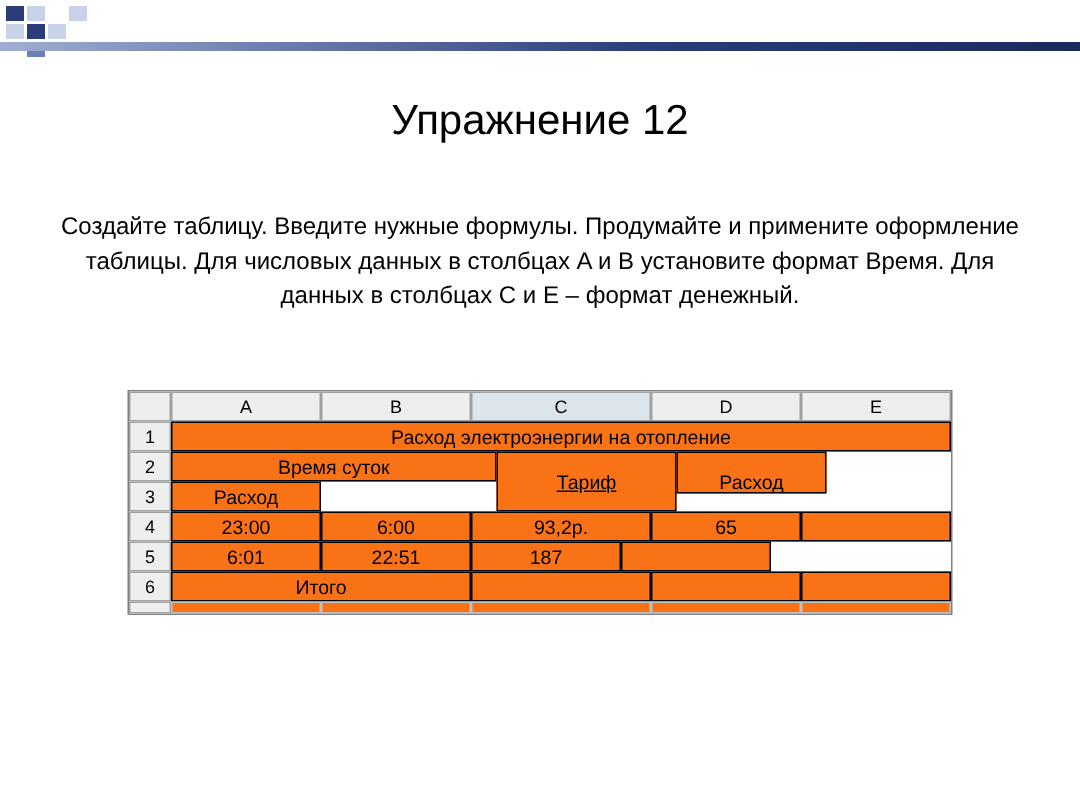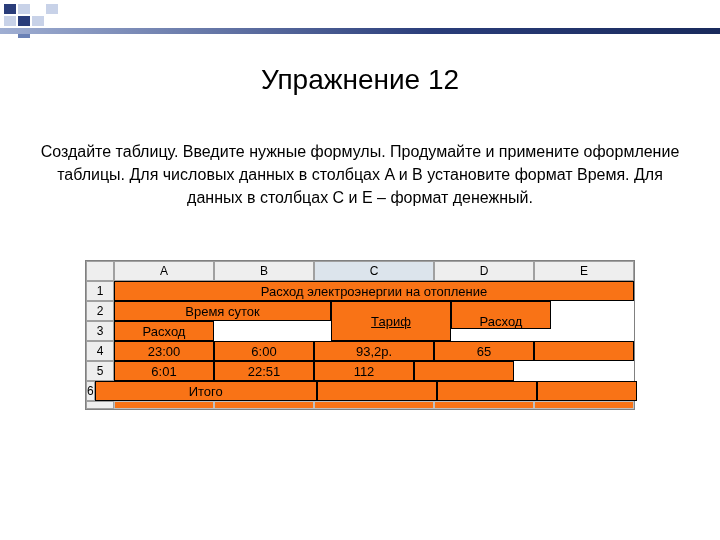--- a/index.html
+++ b/index.html
@@ -102,21 +102,21 @@
     width: 520px; flex: none;
     text-align: center;
     border: 1px solid #000;
   }
   .row2-time {
     width: 217px; flex: none;
     text-align: center;
     border: 1px solid #000;
   }
   .row6-itogo {
-    width: 222px; flex: none;
+    width: 200px; flex: none;
     text-align: center;
     border: 1px solid #000;
   }
   .data-cell { border: 1px solid #000; }
   .halfrow { height: 8px; }
 </style>
 </head>
 <body>
 
 <div class="top-border">
@@ -181,21 +181,21 @@
     <div class="cell colB right data-cell">6:00</div>
     <div class="cell colC right data-cell">93,2р.</div>
     <div class="cell colD right data-cell">65</div>
     <div class="cell colE data-cell"></div>
   </div>
 
   <div class="sheet-row">
     <div class="rowhdr">5</div>
     <div class="cell colA right data-cell">6:01</div>
     <div class="cell colB right data-cell">22:51</div>
-    <div class="cell colD right data-cell">112</div>
+    <div class="cell colD right data-cell">187</div>
     <div class="cell colE data-cell"></div>
   </div>
 
   <div class="sheet-row">
     <div class="rowhdr">6</div>
     <div class="cell row6-itogo data-cell">Итого</div>
     <div class="cell colC data-cell"></div>
     <div class="cell colD data-cell"></div>
     <div class="cell colE data-cell"></div>
   </div>

